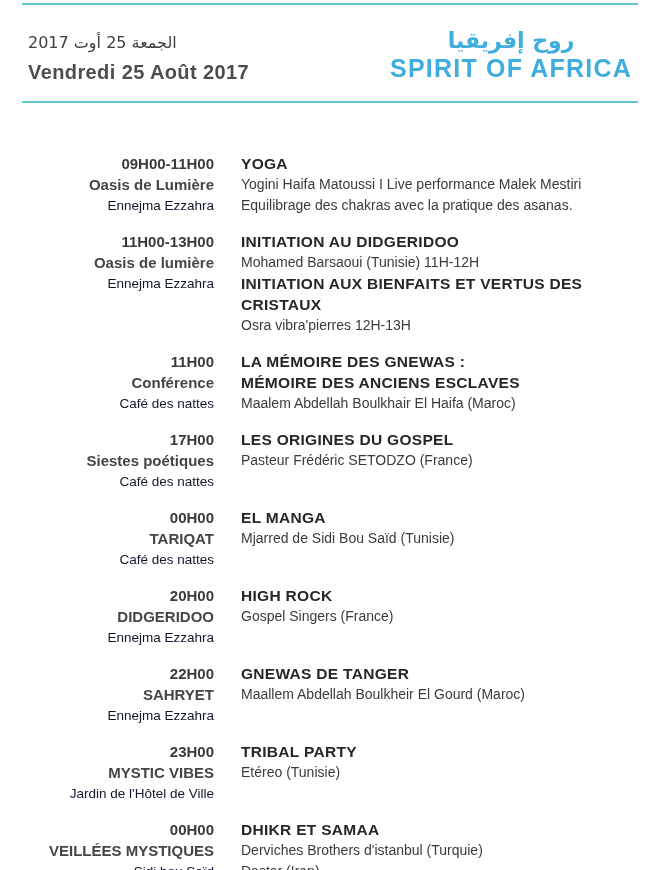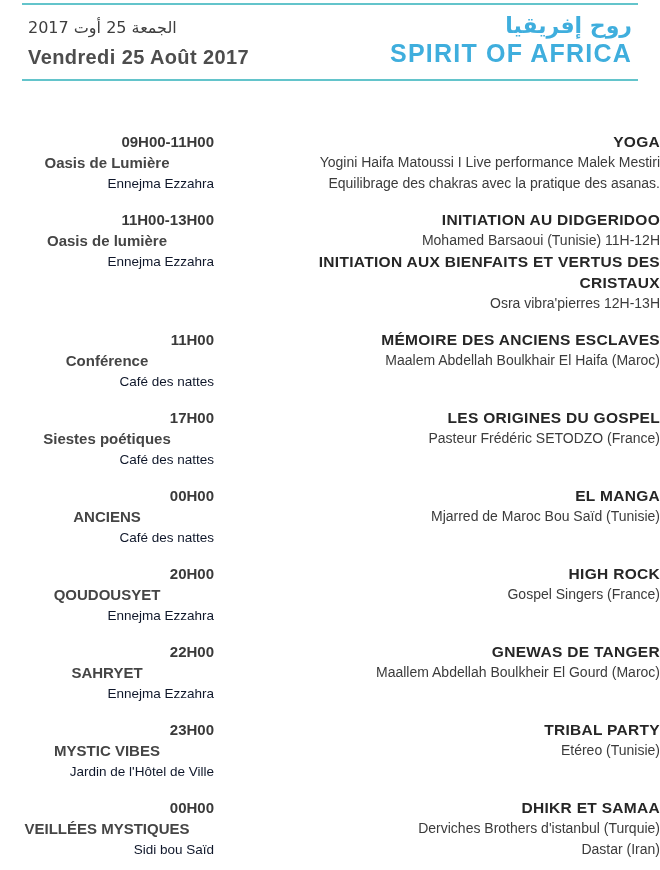--- a/index.html
+++ b/index.html
@@ -8,37 +8,37 @@
     font-family:"Liberation Sans","DejaVu Sans",sans-serif;
     color:#3a3a3a;
   }
   .page{position:relative;width:660px;height:870px;background:#fff;}
 
   
   .rule{height:2px;background:#63c4cb;margin:0 22px;}
   .rule-top{margin-top:3px;}
   .header-row{
     display:flex;justify-content:space-between;align-items:flex-start;
-    margin:0 22px;padding:8px 6px 10px 6px;
+    margin:7px 22px;padding:16px 6px 10px 6px;
   }
   .header-left{text-align:left;}
   .date-ar{font-family:"DejaVu Sans",sans-serif;font-size:16px;color:#3e3e3e;margin-top:5px;}
   .date-fr{font-size:20px;font-weight:bold;color:#4d4d4d;letter-spacing:.4px;margin-top:9px;}
-  .header-right{text-align:right;}
+  .header-right{text-align:center;}
   .title-ar{font-family:"DejaVu Sans",sans-serif;font-size:22px;font-weight:bold;color:#3faedd;}
   .title-en{font-size:25px;font-weight:bold;color:#3faedd;letter-spacing:1.2px;margin-top:1px;}
 
   
   .schedule{padding-top:50px;}
   .event{display:flex;margin-bottom:15px;}
   .col-left{width:214px;text-align:right;flex:0 0 214px;}
-  .col-right{margin-left:27px;flex:1;text-align:right;}
+  .col-right{margin-left:27px;flex:1;text-align:left;}
   .col-left > div, .col-right > div{line-height:21px;}
   .time{font-size:15px;font-weight:bold;color:#3a3a3a;}
-  .venue{font-size:15px;font-weight:bold;color:#454545;text-align:center;}
+  .venue{font-size:15px;font-weight:bold;color:#454545;}
   .location{font-size:13.5px;color:#0f172a;}
   .title{font-size:15.5px;font-weight:bold;color:#262626;letter-spacing:.3px;}
   .detail{font-size:14px;color:#3b3b3b;}
 </style>
 </head>
 <body>
 
 <div class="page">
 
   <div class="rule rule-top"></div>
@@ -85,53 +85,54 @@
       </div>
     </div>
 
     <div class="event">
       <div class="col-left">
         <div class="time">11H00</div>
         <div class="venue">Conférence</div>
         <div class="location">Café des nattes</div>
       </div>
       <div class="col-right">
+        <div class="title">LA MÉMOIRE DES GNEWAS :</div>
         <div class="title">MÉMOIRE DES ANCIENS ESCLAVES</div>
         <div class="detail">Maalem Abdellah Boulkhair El Haifa (Maroc)</div>
       </div>
     </div>
 
     <div class="event">
       <div class="col-left">
         <div class="time">17H00</div>
         <div class="venue">Siestes poétiques</div>
         <div class="location">Café des nattes</div>
       </div>
       <div class="col-right">
         <div class="title">LES ORIGINES DU GOSPEL</div>
         <div class="detail">Pasteur Frédéric SETODZO (France)</div>
       </div>
     </div>
 
     <div class="event">
       <div class="col-left">
         <div class="time">00H00</div>
-        <div class="venue">ANCIENS</div>
+        <div class="venue">TARIQAT</div>
         <div class="location">Café des nattes</div>
       </div>
       <div class="col-right">
         <div class="title">EL MANGA</div>
-        <div class="detail">Mjarred de Maroc Bou Saïd (Tunisie)</div>
+        <div class="detail">Mjarred de Sidi Bou Saïd (Tunisie)</div>
       </div>
     </div>
 
     <div class="event">
       <div class="col-left">
         <div class="time">20H00</div>
-        <div class="venue">QOUDOUSYET</div>
+        <div class="venue">DIDGERIDOO</div>
         <div class="location">Ennejma Ezzahra</div>
       </div>
       <div class="col-right">
         <div class="title">HIGH ROCK</div>
         <div class="detail">Gospel Singers (France)</div>
       </div>
     </div>
 
     <div class="event">
       <div class="col-left">

